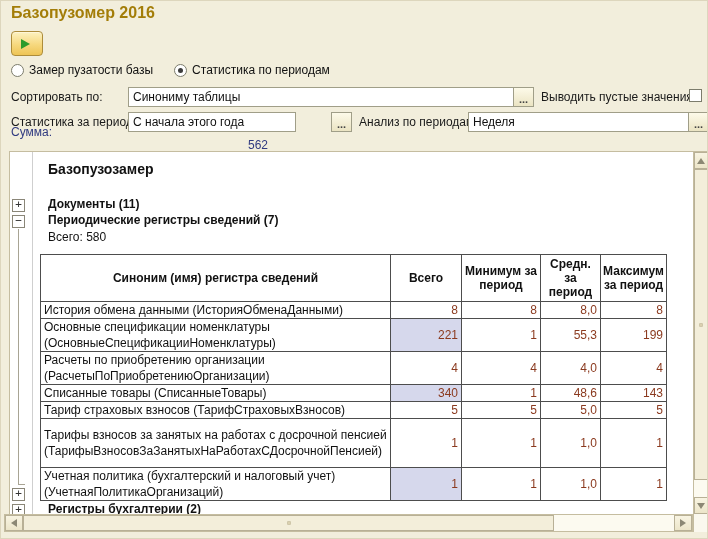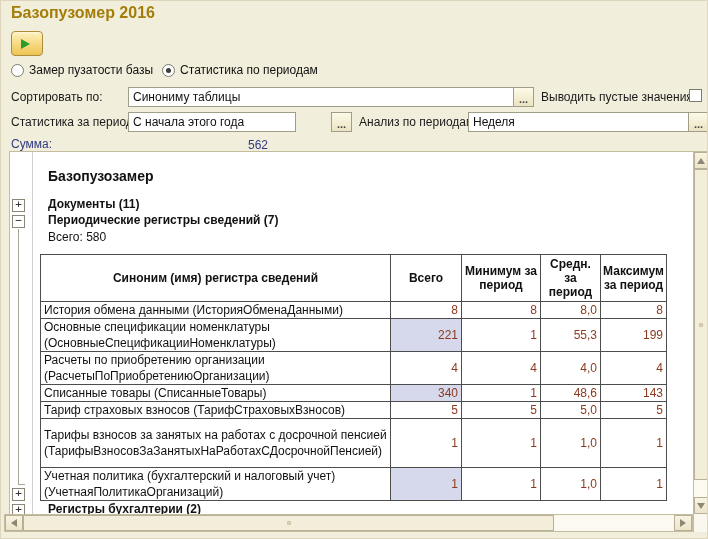--- a/index.html
+++ b/index.html
@@ -11,21 +11,21 @@
 
   .page-title{left:10px;top:3px;font-size:16px;font-weight:bold;color:#a37d08;white-space:nowrap;}
 
   .gen-btn{left:10px;top:30px;height:25px;display:flex;align-items:center;gap:7px;
            padding:0 12px 0 9px;background:linear-gradient(#fdf2c0,#f6d87e 55%,#eec455);
            border:1px solid #ad8c3a;border-radius:4px;box-shadow:inset 0 1px 0 #fff6d8;
            font-family:"Liberation Sans",sans-serif;font-size:12px;font-weight:bold;color:#3f3004;cursor:pointer;}
   .play-icon{width:0;height:0;border-left:9px solid #2b9b2b;border-top:5px solid transparent;
              border-bottom:5px solid transparent;}
 
-  .radio-row{left:10px;top:62px;display:flex;align-items:center;gap:9px;}
+  .radio-row{left:10px;top:62px;display:flex;align-items:center;gap:21px;}
   .radio-opt{display:flex;align-items:center;gap:5px;cursor:pointer;white-space:nowrap;}
   .radio{width:13px;height:13px;border-radius:50%;background:#fff;border:1px solid #7c7c6c;
          box-sizing:border-box;position:relative;flex:0 0 13px;}
   .radio.sel::after{content:"";position:absolute;left:3px;top:3px;width:5px;height:5px;
          border-radius:50%;background:#3c3c3c;}
 
   .flabel{white-space:nowrap;color:#1a1a1a;}
   .tfield{height:20px;background:#fff;border:1px solid #a09e88;box-sizing:border-box;
           padding:0 4px;display:flex;align-items:center;white-space:nowrap;overflow:hidden;cursor:text;}
   .ellipsis-btn{width:21px;height:20px;box-sizing:border-box;border:1px solid #a09e88;
@@ -39,21 +39,21 @@
   .report{left:3px;top:150px;width:705px;height:381px;}
   .rb-content{position:absolute;left:5px;top:0;width:684px;height:363px;background:#fff;
           border-top:1px solid #c5bda0;border-left:1px solid #c5bda0;overflow:hidden;box-sizing:border-box;}
   .margin-sep{position:absolute;left:22px;top:0;width:1px;height:100%;background:#cfcfcf;}
   .toggle{position:absolute;left:2px;width:13px;height:13px;box-sizing:border-box;background:#fff;
           border:1px solid #8a8678;color:#333;font-size:11px;line-height:10px;text-align:center;cursor:pointer;
           font-family:"DejaVu Sans Mono",monospace;}
   .tree-vline{position:absolute;left:8px;width:1px;background:#a8a494;}
   .tree-stub{position:absolute;left:8px;width:7px;height:1px;background:#a8a494;}
 
-  .rpt-title{position:absolute;left:38px;top:16px;font-size:14px;font-weight:bold;white-space:nowrap;}
+  .rpt-title{position:absolute;left:38px;top:9px;font-size:14px;font-weight:bold;white-space:nowrap;}
   .grp{position:absolute;left:38px;font-weight:bold;white-space:nowrap;cursor:pointer;}
   .grp-total{position:absolute;left:38px;white-space:nowrap;}
 
   table.rpt{position:absolute;left:30px;top:102px;width:626px;border-collapse:collapse;
           table-layout:fixed;background:#fff;font-size:12px;}
   table.rpt th,table.rpt td{border:1px solid #4d4d4d;overflow:hidden;}
   table.rpt th{font-weight:bold;text-align:center;vertical-align:middle;padding:2px 2px;line-height:14px;}
   table.rpt td{padding:0 3px;line-height:16px;vertical-align:middle;word-wrap:break-word;}
   td.name{text-align:left;}
   td.num{text-align:right;color:#8b3a1f;}
@@ -102,21 +102,21 @@
   <div class="abs flabel" style="left:540px;top:89px;">Выводить пустые значения:</div>
   <div class="abs checkbox" style="left:688px;top:88px;"></div>
 
   <div class="abs flabel" style="left:10px;top:114px;">Статистика за период:</div>
   <div class="abs tfield" style="left:127px;top:111px;width:168px;">С начала этого года</div>
   <div class="abs ellipsis-btn" style="left:330px;top:111px;">...</div>
   <div class="abs flabel" style="left:358px;top:114px;">Анализ по периодам:</div>
   <div class="abs tfield" style="left:467px;top:111px;width:221px;">Неделя</div>
   <div class="abs ellipsis-btn" style="left:687px;top:111px;">...</div>
 
-  <div class="abs flabel sumtext" style="left:10px;top:124px;margin-top:12px;">Сумма:</div>
+  <div class="abs flabel sumtext" style="left:10px;top:124px;">Сумма:</div>
   <div class="abs sumtext" style="left:247px;top:137px;">562</div>
 
   <div class="abs report">
     <div class="rb-content">
       <div class="margin-sep"></div>
 
       <div class="toggle" style="top:47px;">+</div>
       <div class="toggle" style="top:63px;">−</div>
       <div class="tree-vline" style="top:77px;height:255px;"></div>
       <div class="tree-stub" style="top:332px;"></div>

